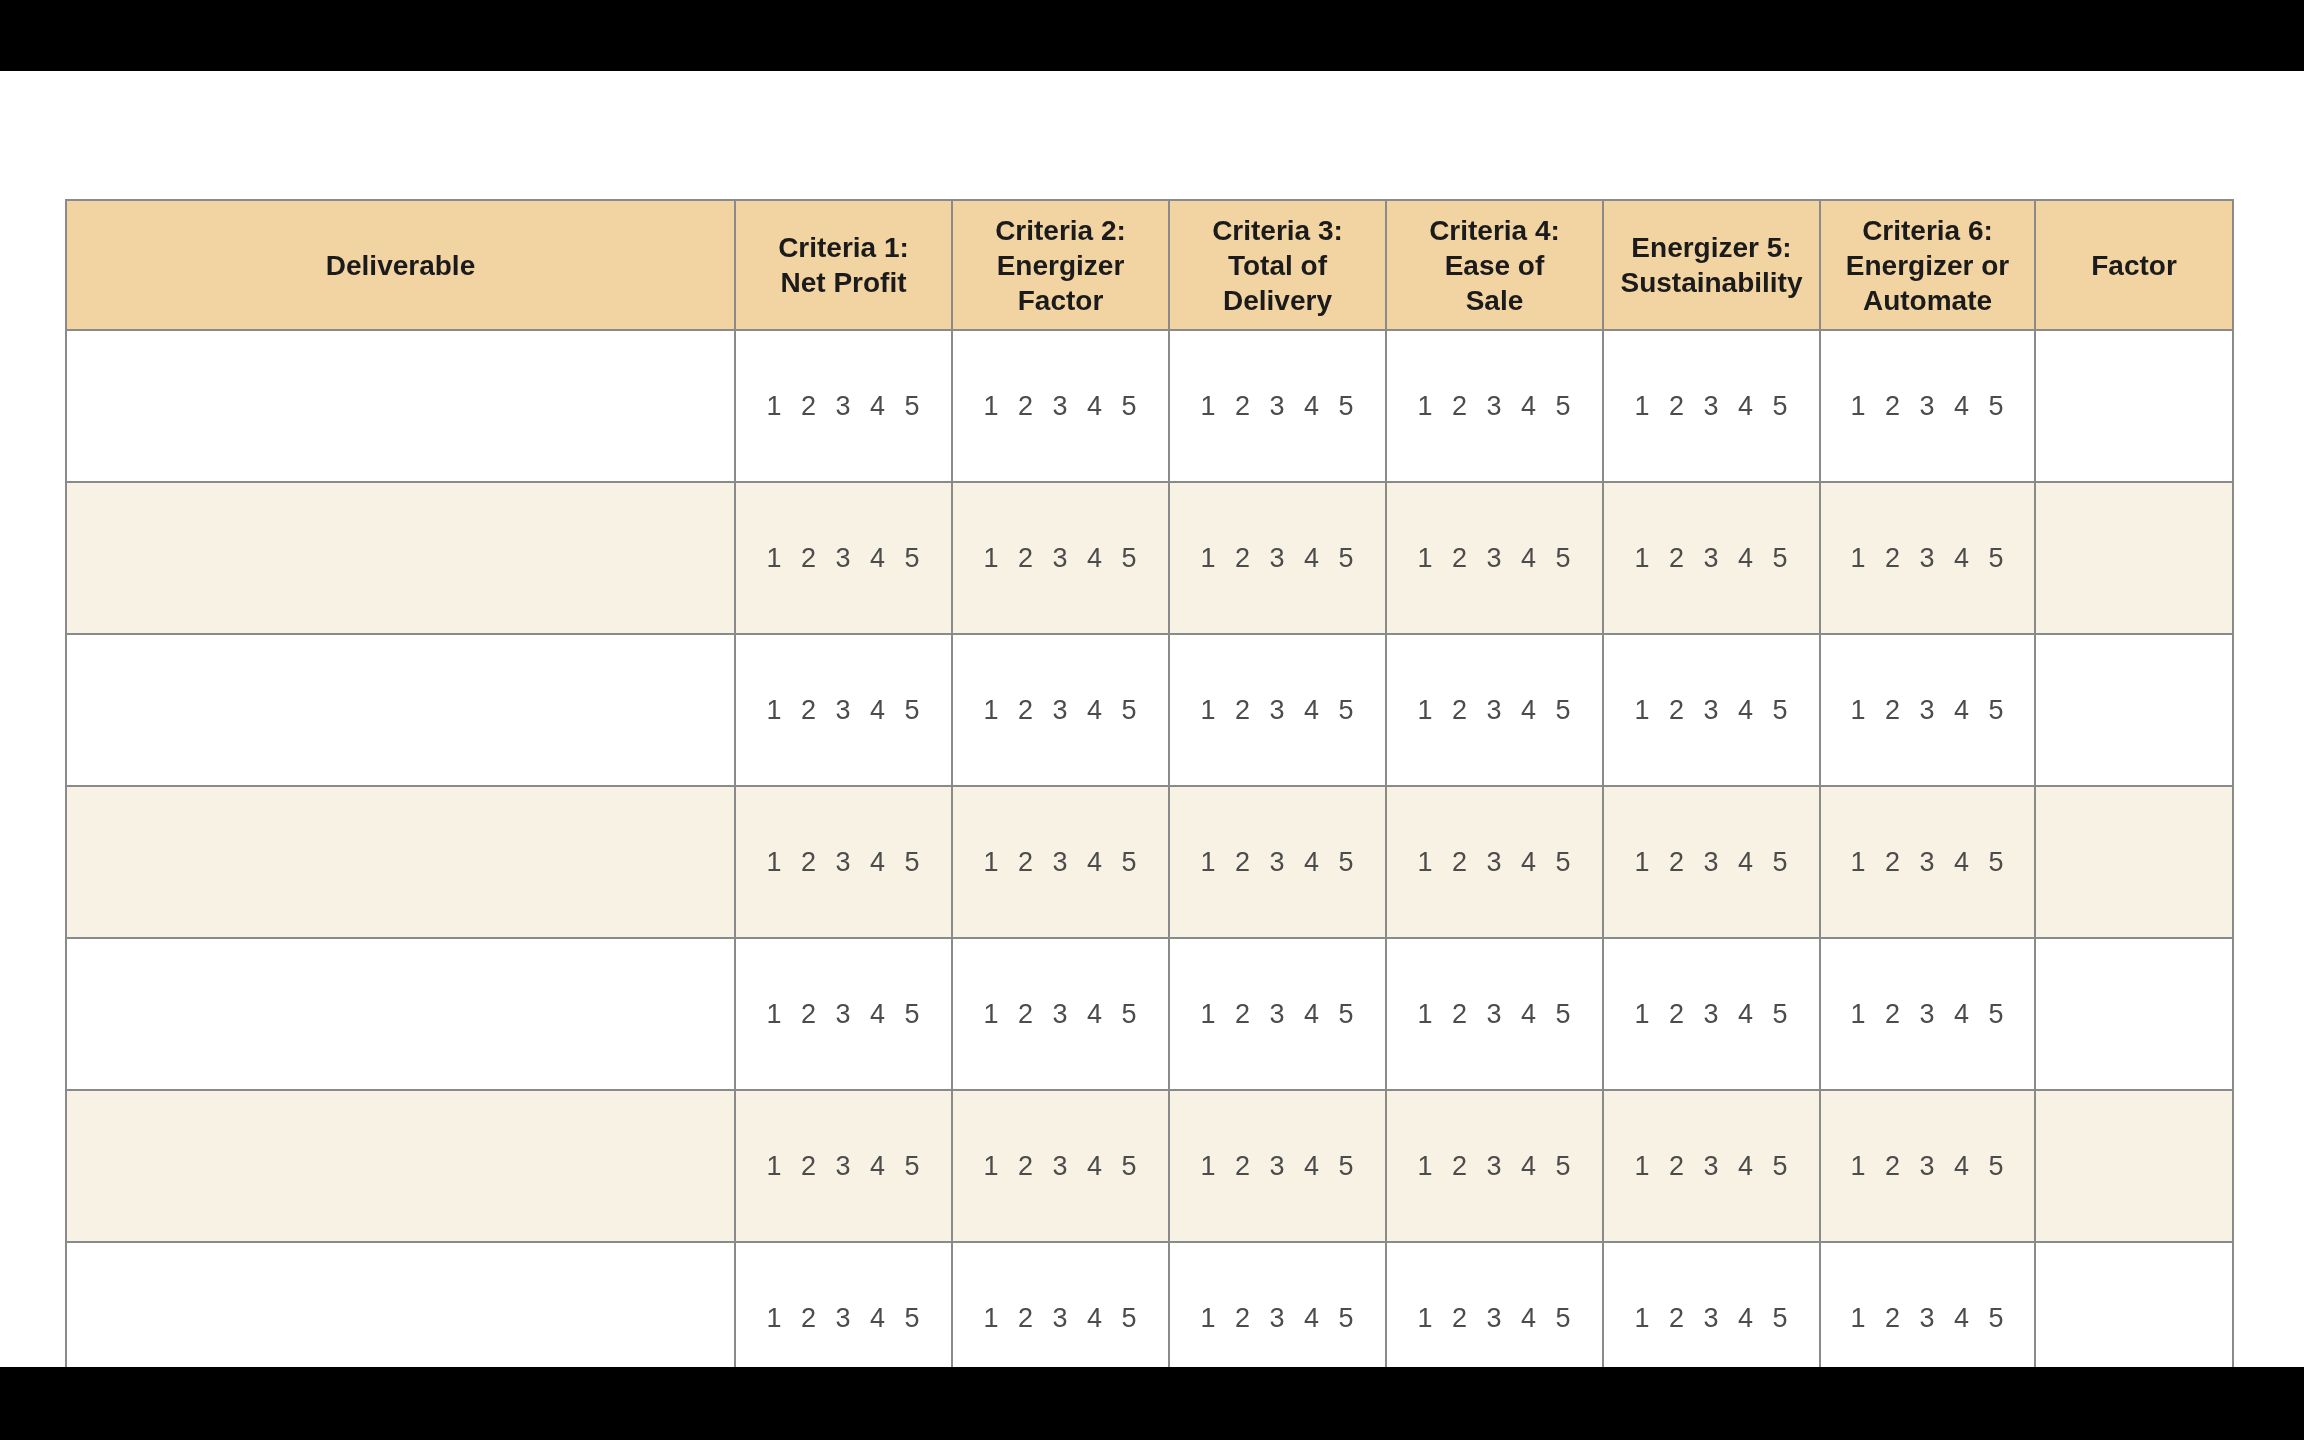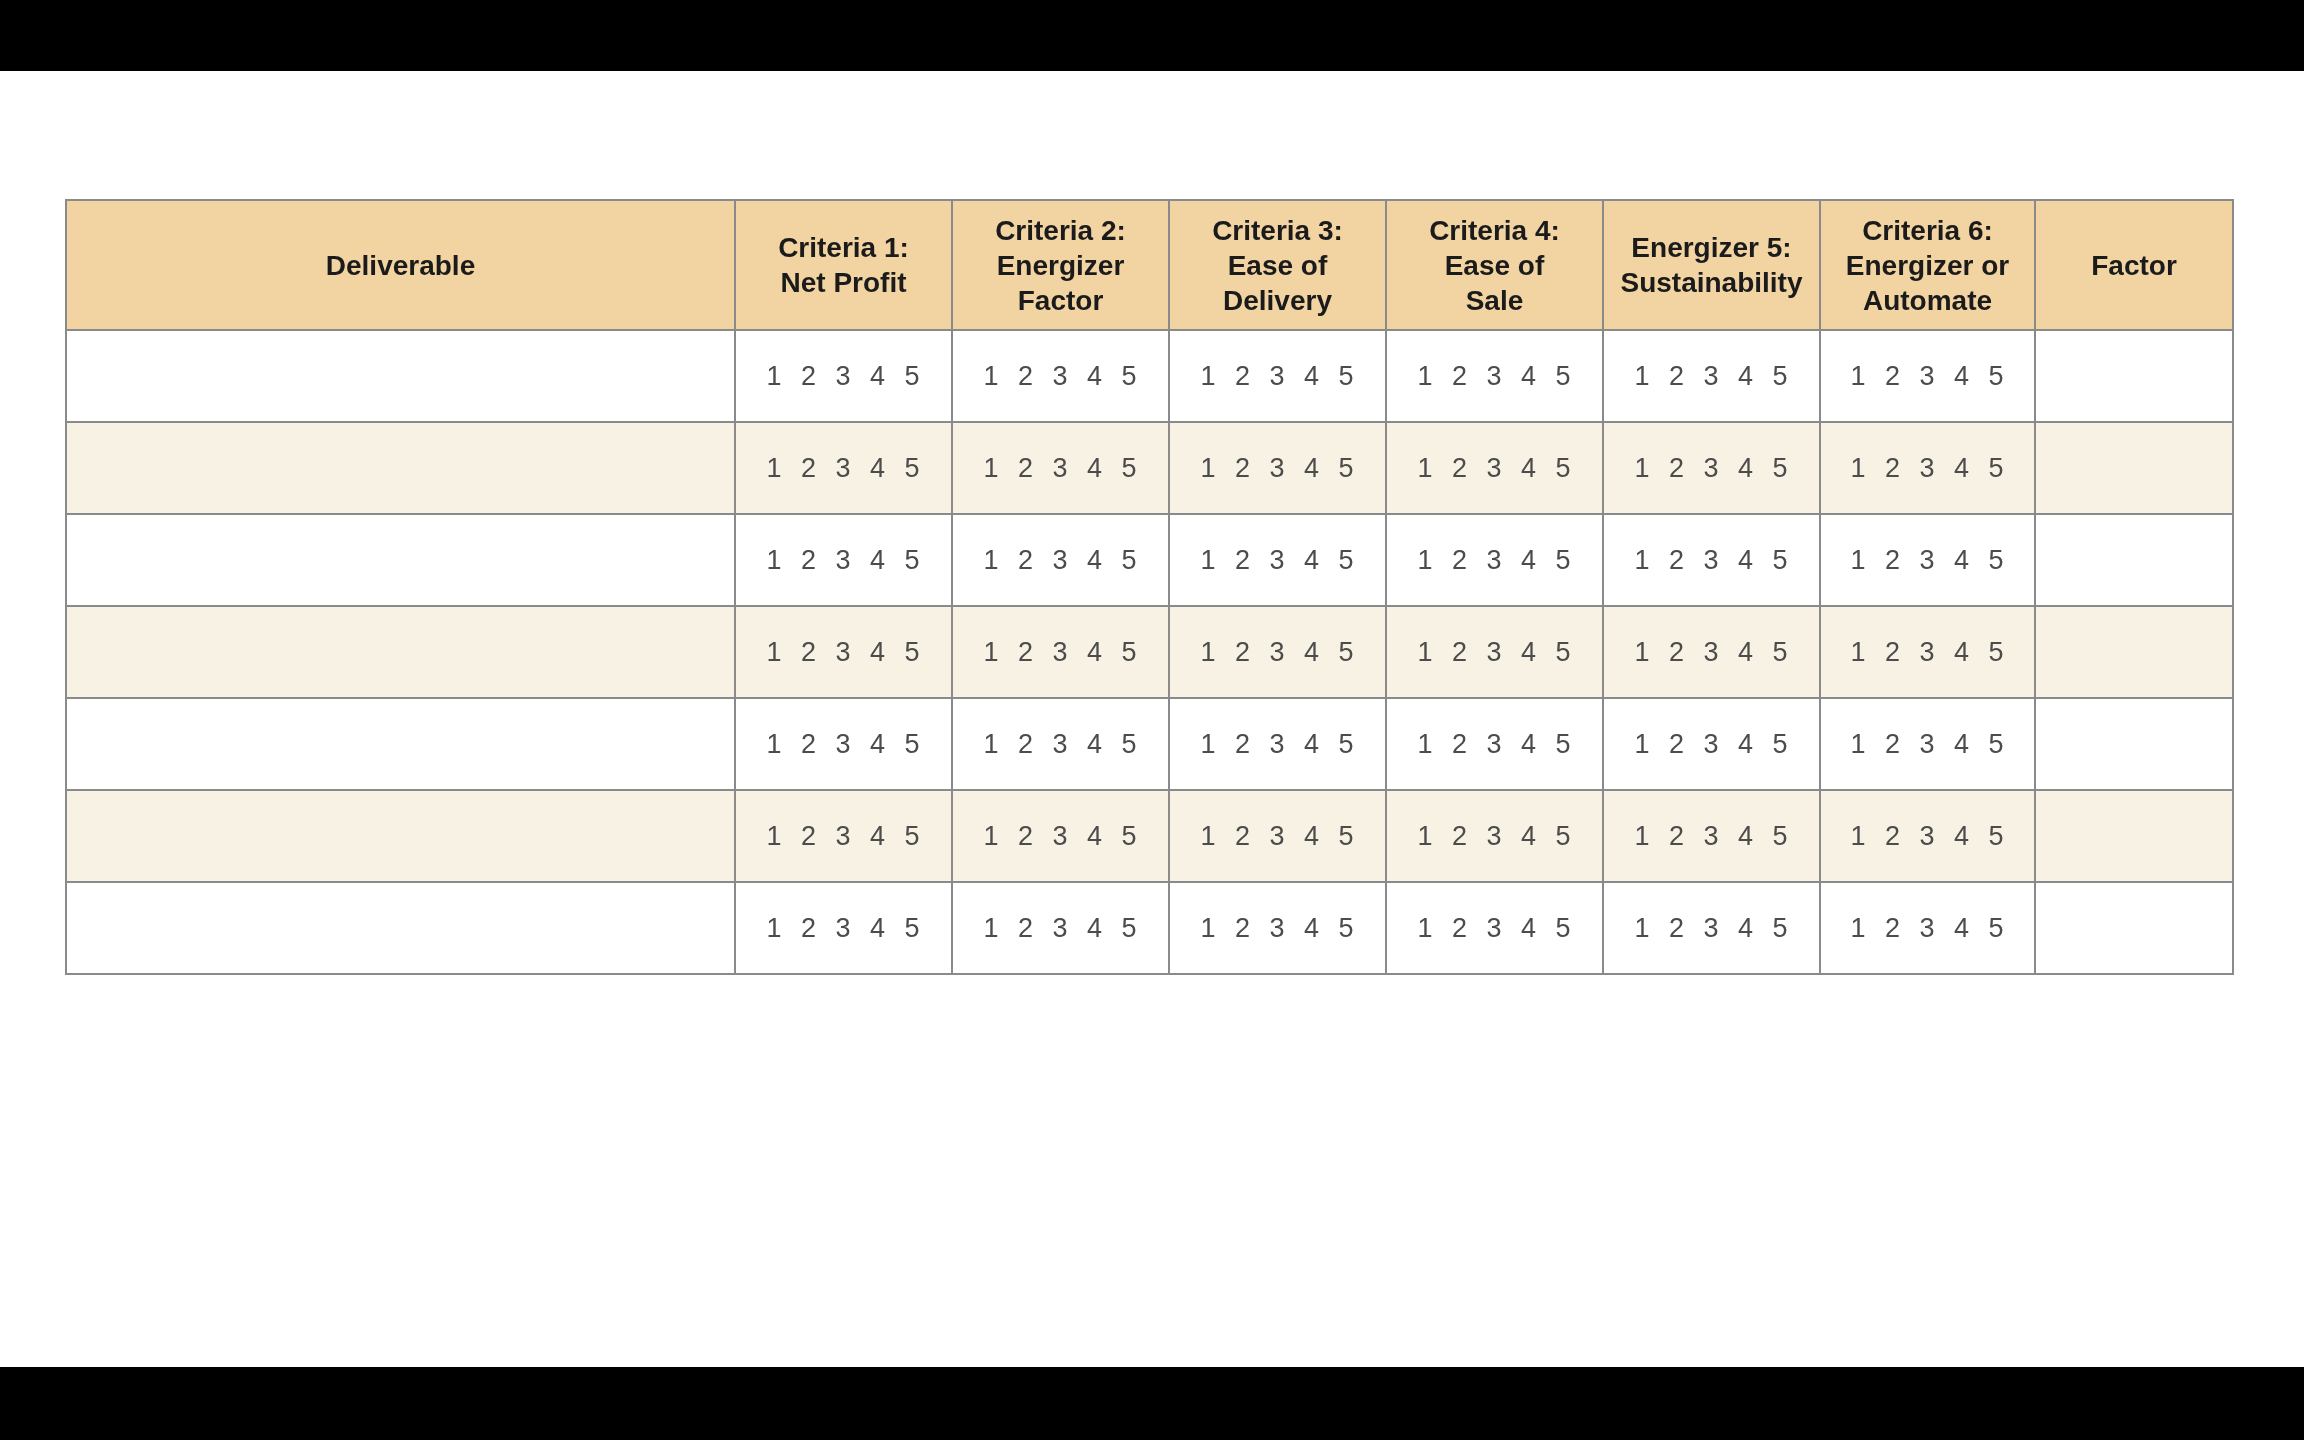--- a/index.html
+++ b/index.html
@@ -29,21 +29,21 @@
     border: 2px solid #7e7e7e;
   }
   table.scoring th, table.scoring td {
     border: 2px solid #8a8a8a;
     text-align: center;
     vertical-align: middle;
     padding: 0;
     overflow: hidden;
   }
   table.scoring thead tr { height: 130px; }
-  table.scoring tbody tr { height: 92px; background: #ffffff; }
+  table.scoring tbody tr { height: 152px; background: #ffffff; }
   table.scoring tbody tr:nth-child(even) { background: #f7f2e4; }
   table.scoring th {
     background: #f2d4a3;
     font-weight: bold;
     font-size: 28px;
     line-height: 1.25;
     color: #1b1b1b;
     white-space: pre-line;
   }
   td.rating-cell {
@@ -76,21 +76,21 @@
     </colgroup>
     <thead>
       <tr>
         <th>Deliverable</th>
         <th>Criteria 1:
 Net Profit</th>
         <th>Criteria 2:
 Energizer
 Factor</th>
         <th>Criteria 3:
-Ease of
+Total of
 Delivery</th>
         <th>Criteria 4:
 Ease of
 Sale</th>
         <th>Energizer 5:
 Sustainability</th>
         <th>Criteria 6:
 Energizer or
 Automate</th>
         <th>Factor</th>

